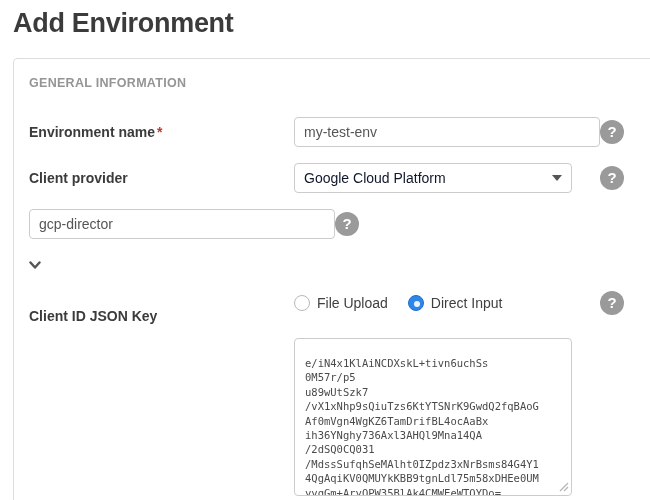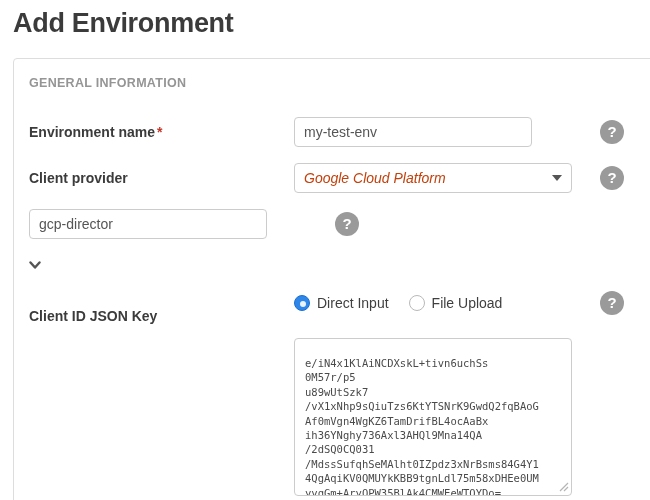--- a/index.html
+++ b/index.html
@@ -29,32 +29,32 @@
   .form-row.top { align-items: flex-start; }
   .form-label {
     flex: none; width: 253px; margin-right: 12px;
     text-align: left; font-size: 14px; font-weight: bold; color: #3b3b3b;
     padding-top: 0;
   }
   .form-row.top .form-label { padding-top: 7px; margin-top: 12px; }
   .required { color: #c0392b; font-weight: bold; margin-left: 2px; }
   .control { flex: none; width: 278px; position: relative; }
   .text-input {
-    width: 238px; height: 30px;
+    width: 306px; height: 30px;
     border: 1px solid #cccccc; border-radius: 4px;
     padding: 0 9px; font-size: 14px; color: #555555;
     font-family: "Liberation Sans", sans-serif;
     outline: none; background: #fff;
   }
   .select-box {
     width: 278px; height: 30px;
     border: 1px solid #cccccc; border-radius: 4px;
-    padding: 0 24px 0 9px; font-size: 14px; color: #c2410c;
+    padding: 0 24px 0 9px; font-size: 14px; color: #0f172a;
     background: #fff; display: flex; align-items: center;
-    cursor: default; user-select: none; font-style: italic;
+    cursor: default; user-select: none;
   }
   .select-caret {
     position: absolute; right: 10px; top: 12px;
     width: 0; height: 0;
     border-left: 5px solid transparent; border-right: 5px solid transparent;
     border-top: 6px solid #555555;
   }
   .help-btn {
     flex: none; width: 24px; height: 24px; margin-left: 28px;
     border: none; border-radius: 50%;
@@ -138,26 +138,26 @@
           <path d="M1.5 1.5 L6 6.5 L10.5 1.5" fill="none" stroke="#555555" stroke-width="2.4" stroke-linecap="round" stroke-linejoin="round"></path>
         </svg>
     </span>
   </div>
 
   <div class="form-row top">
     <div class="form-label"><span>Client ID JSON Key</span></div>
     <div class="control">
       <div class="radio-group">
         <label class="radio-option">
+          <span class="radio-circle"></span>
+          <span class="radio-label">File Upload</span>
+        </label>
+        <label class="radio-option">
           <span class="radio-circle on"></span>
           <span class="radio-label">Direct Input</span>
-        </label>
-        <label class="radio-option">
-          <span class="radio-circle"></span>
-          <span class="radio-label">File Upload</span>
         </label>
       </div>
     </div>
     <button class="help-btn">?</button>
   </div>
 
   <div class="form-row top textarea-row">
     <div class="form-label"></div>
     <div class="control textarea-wrap">
       <textarea class="key-textarea" spellcheck="false" style="">e/iN4x1KlAiNCDXskL+tivn6uchSs

